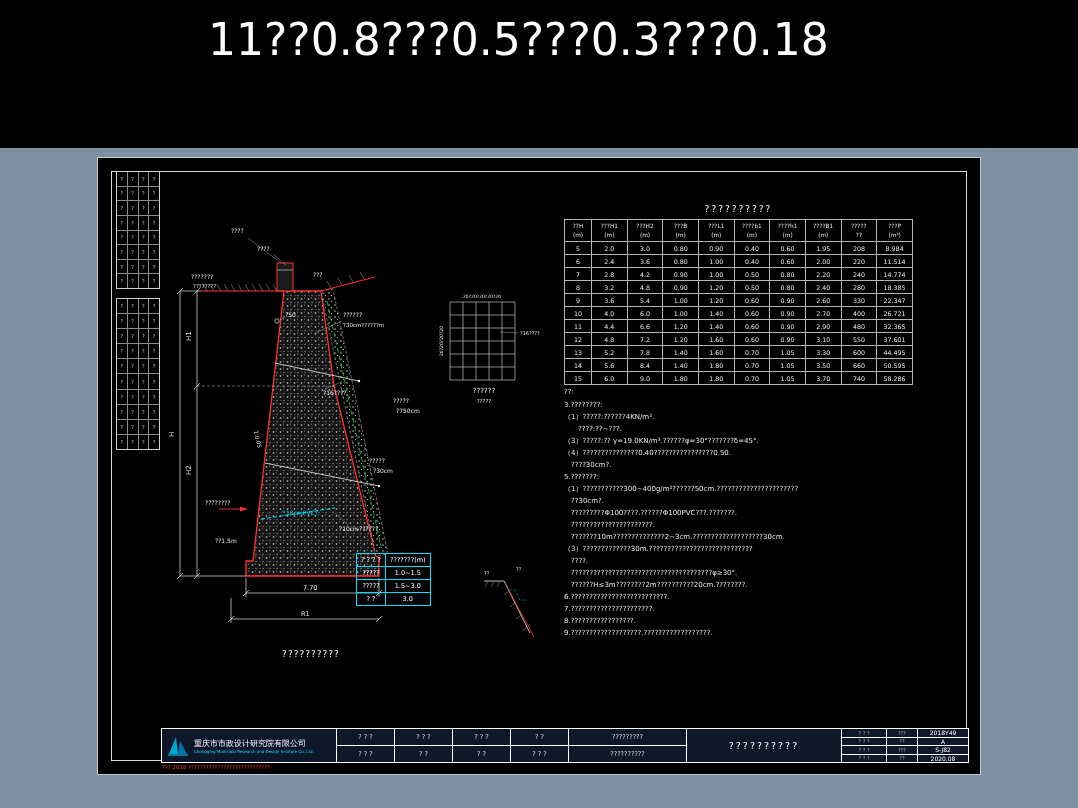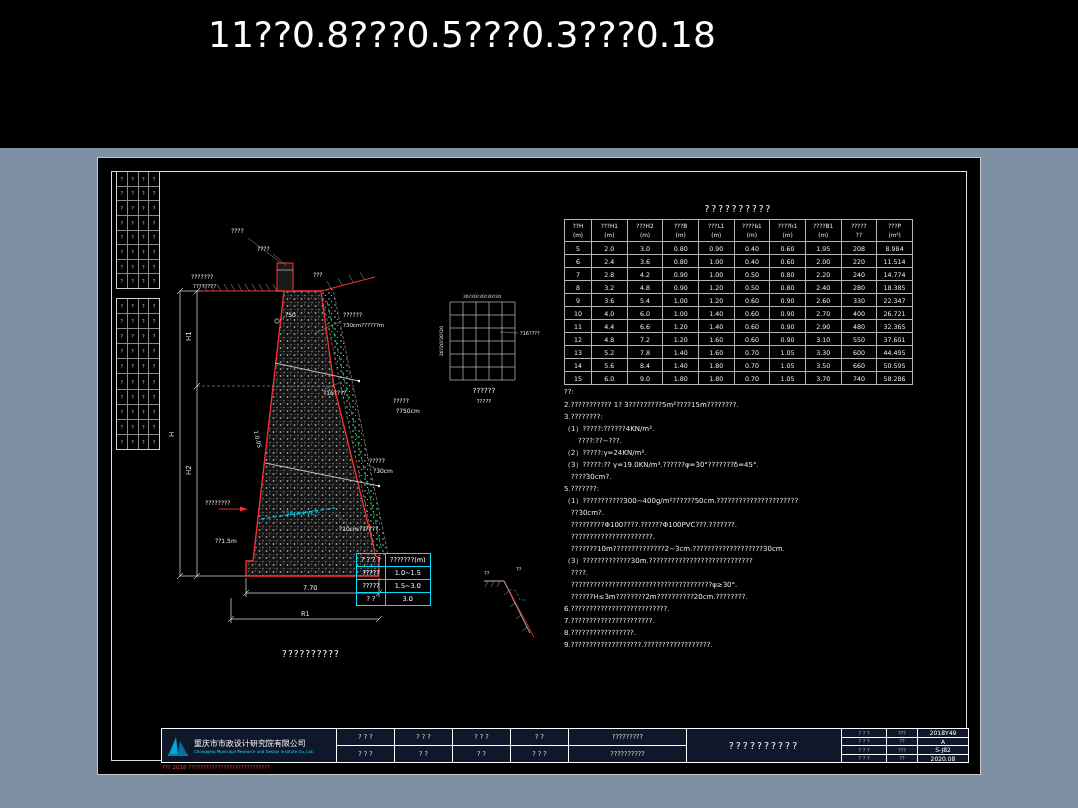--- a/index.html
+++ b/index.html
@@ -1,18 +1,18 @@
 <!DOCTYPE html>
 <html><head>
 <meta charset="utf-8">
 <style>
   html,body{margin:0;padding:0;background:#7e90a4;font-family:"DejaVu Sans",sans-serif;}
   .stage{position:relative;width:1078px;height:808px;background:#7e90a4;overflow:hidden;}
   .banner{position:absolute;left:0;top:0;width:1078px;height:148px;background:#000;}
-  .banner-title{position:absolute;left:208px;top:14px;color:#ffffff;font-size:36px;white-space:nowrap;}
+  .banner-title{position:absolute;left:208px;top:14px;color:#ffffff;font-size:44px;white-space:nowrap;}
   .sheet{position:absolute;left:97px;top:157px;width:884px;height:618px;background:#000;border:1px solid #c9c9c9;box-sizing:border-box;}
   .frame{position:absolute;left:13px;top:13px;right:13px;bottom:13px;border:1px solid #dcdcdc;}
   .rev-table{position:absolute;width:44px;border:1px solid #cfcfcf;display:flex;flex-direction:column;box-sizing:border-box;}
   .rev-t1{left:18px;top:13px;height:118px;}
   .rev-t2{left:18px;top:140px;height:152px;}
   .rev-row{display:flex;flex:1;border-top:1px solid #8a8a8a;}
   .rev-row:first-child{border-top:none;}
   .rev-cell{flex:1;border-left:1px solid #8a8a8a;color:#cfcfcf;font-size:5px;display:flex;align-items:center;justify-content:center;}
   .rev-cell:first-child{border-left:none;}
   .design-title{position:absolute;left:466px;top:46px;width:349px;text-align:center;color:#fff;font-size:9px;letter-spacing:2px;}
@@ -533,26 +533,25 @@
             <td>3.70</td>
             <td>740</td>
             <td>58.286</td>
           </tr>
         </tbody>
       </table>
 
     <div class="notes">
       <div class="notes-title">??:</div>
       <div>
-          <div>2.??????????? 1? 3?????????5m²????15m????????.</div>
           <div>3.????????:</div>
           <div>（1）?????:??????4KN/m².</div>
           <div>　　????:??~???.</div>
-          <div>（2）?????:γ=24KN/m³.</div>
           <div>（3）?????:?? γ=19.0KN/m³.??????φ=30°???????δ=45°.</div>
+          <div>（4）???????????????0.40????????????????0.50.</div>
           <div>　????30cm?.</div>
           <div>5.???????:</div>
           <div>（1）???????????300~400g/m²??????50cm.??????????????????????</div>
           <div>　??30cm?.</div>
           <div>　?????????Φ100????.??????Φ100PVC???.???????.</div>
           <div>　??????????????????????.</div>
           <div>　???????10m??????????????2~3cm.???????????????????30cm.</div>
           <div>（3）?????????????30m.????????????????????????????</div>
           <div>　????.</div>
           <div>　??????????????????????????????????????φ≥30°.</div>

